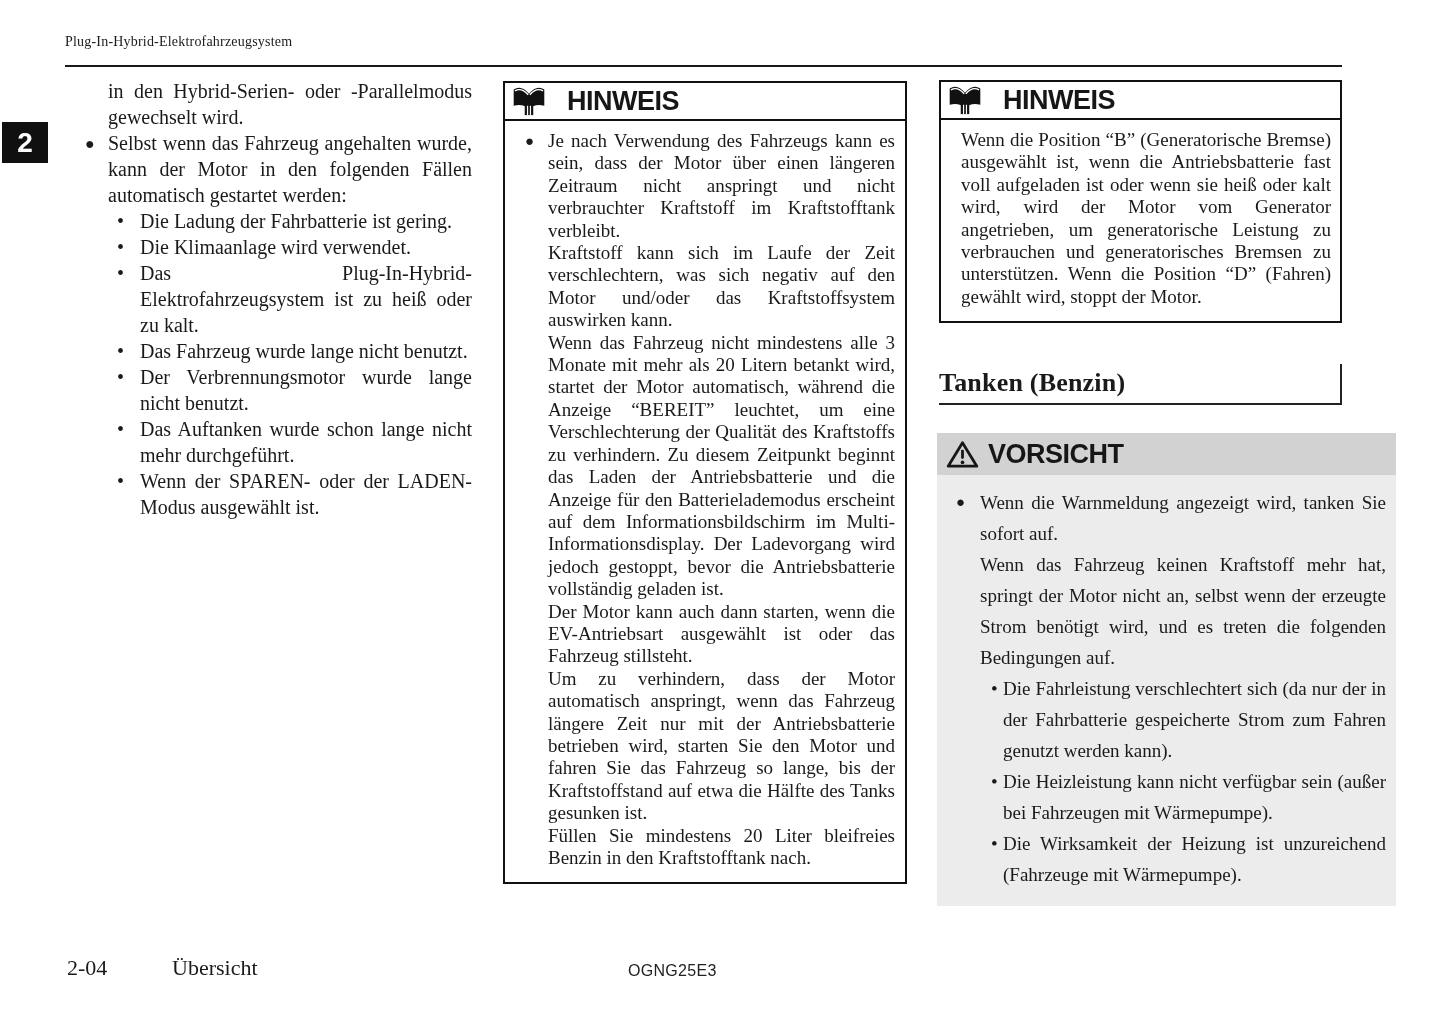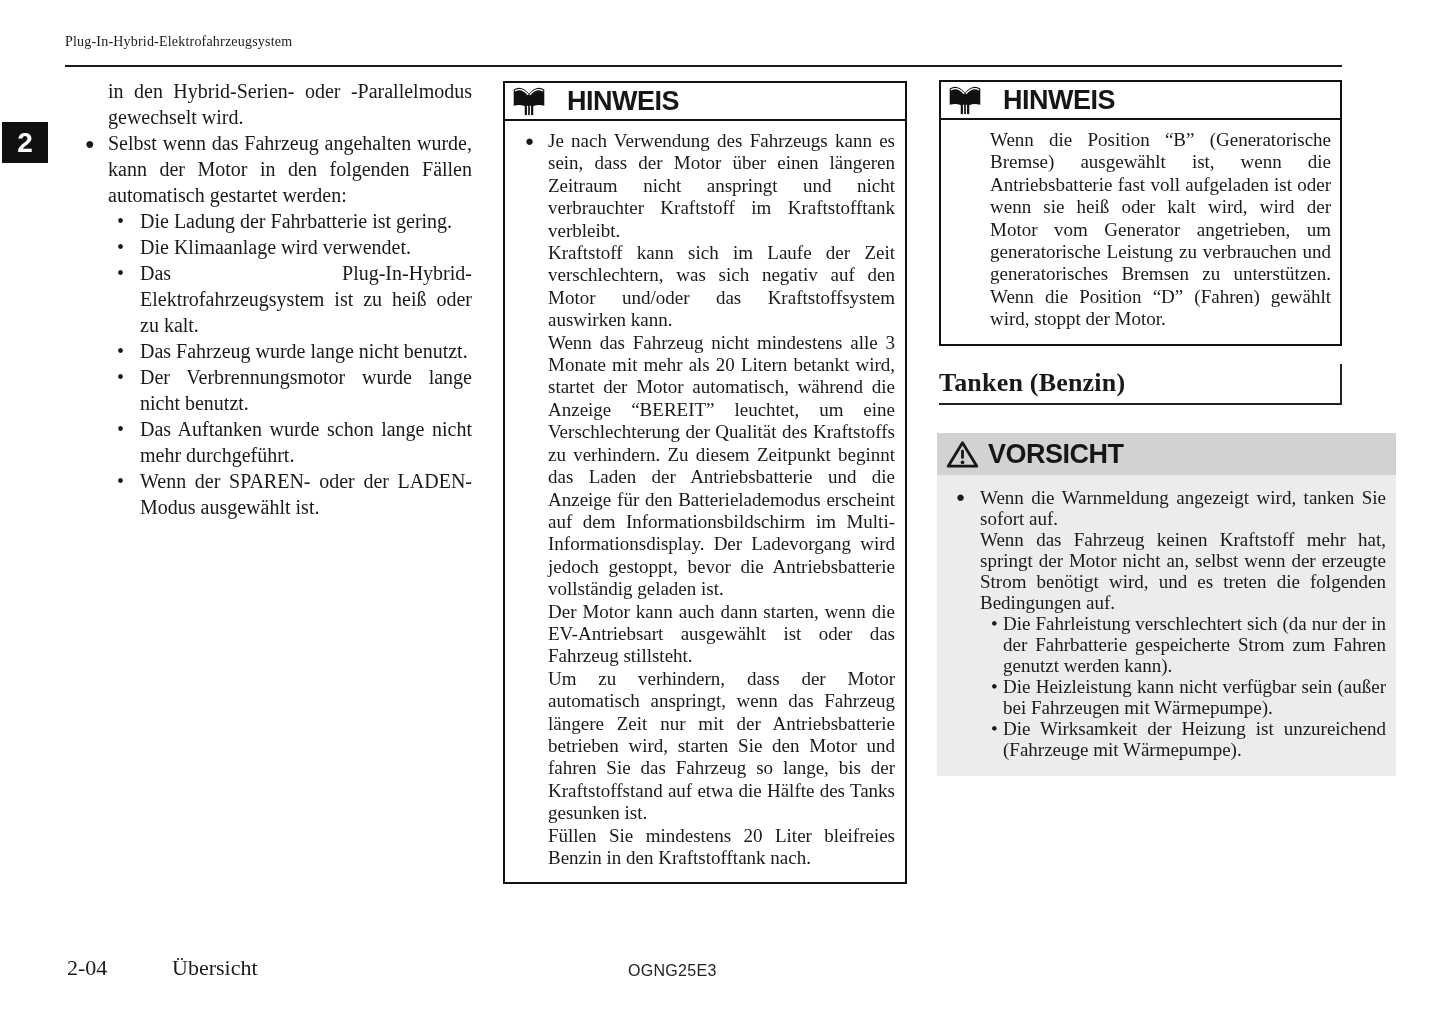--- a/index.html
+++ b/index.html
@@ -60,21 +60,21 @@
   }
   .note-title {
     font-family: "Liberation Sans", sans-serif; font-weight: bold;
     font-size: 27px; letter-spacing: -0.5px; color: #161616;
   }
   .note-body {
     font-size: 19px; line-height: 22.4px; padding: 9px 10px 13px 20px;
   }
   .note-body .bullet::before { top: 0; font-size: 15px; }
   .note-body p + p { margin: 0; }
-  .note-body-plain { padding: 9px 9px 13px 41px; margin-left: 8px; }
+  .note-body-plain { padding: 9px 9px 13px 20px; }
 
   
   .section-heading {
     position: absolute; left: 939px; top: 364px; width: 403px; height: 41px;
     border-bottom: 2px solid #222; border-right: 2px solid #222;
     display: flex; align-items: flex-end;
   }
   .section-heading span {
     font-weight: bold; font-size: 26px; padding-bottom: 5px; letter-spacing: 0.2px;
   }
@@ -84,21 +84,21 @@
     position: absolute; left: 937px; top: 433px; width: 459px;
   }
   .caution-header {
     height: 42px; display: flex; align-items: center; gap: 9px; padding-left: 9px;
   }
   .caution-title {
     font-family: "Liberation Sans", sans-serif; font-weight: bold;
     font-size: 27px; color: #161616; letter-spacing: -0.5px;
   }
   .caution-body {
-    font-size: 19px; line-height: 21px; padding: 12px 10px 16px 19px;
+    font-size: 19px; line-height: 31px; padding: 12px 10px 16px 19px;
   }
   .caution-body .bullet { padding-left: 24px; }
   .caution-body .bullet::before { top: 0; font-size: 15px; }
   .caution-body ul.dot-list li { margin-left: 11px; padding-left: 12px; }
   .caution-body ul.dot-list li::before { font-size: 19px; }
 
   
   .footer-page { position: absolute; left: 67px; top: 955px; font-size: 22px; }
   .footer-section { position: absolute; left: 172px; top: 955px; font-size: 22px; }
   .footer-code {

